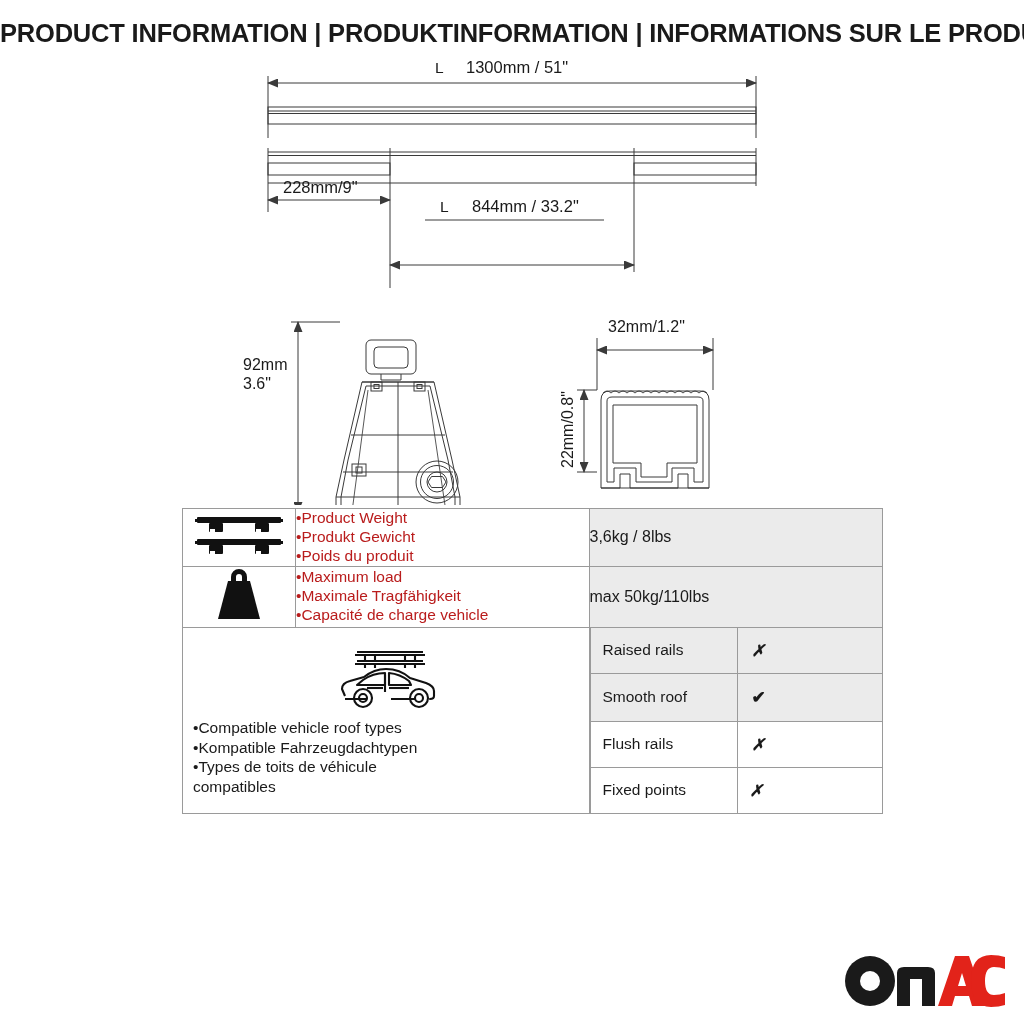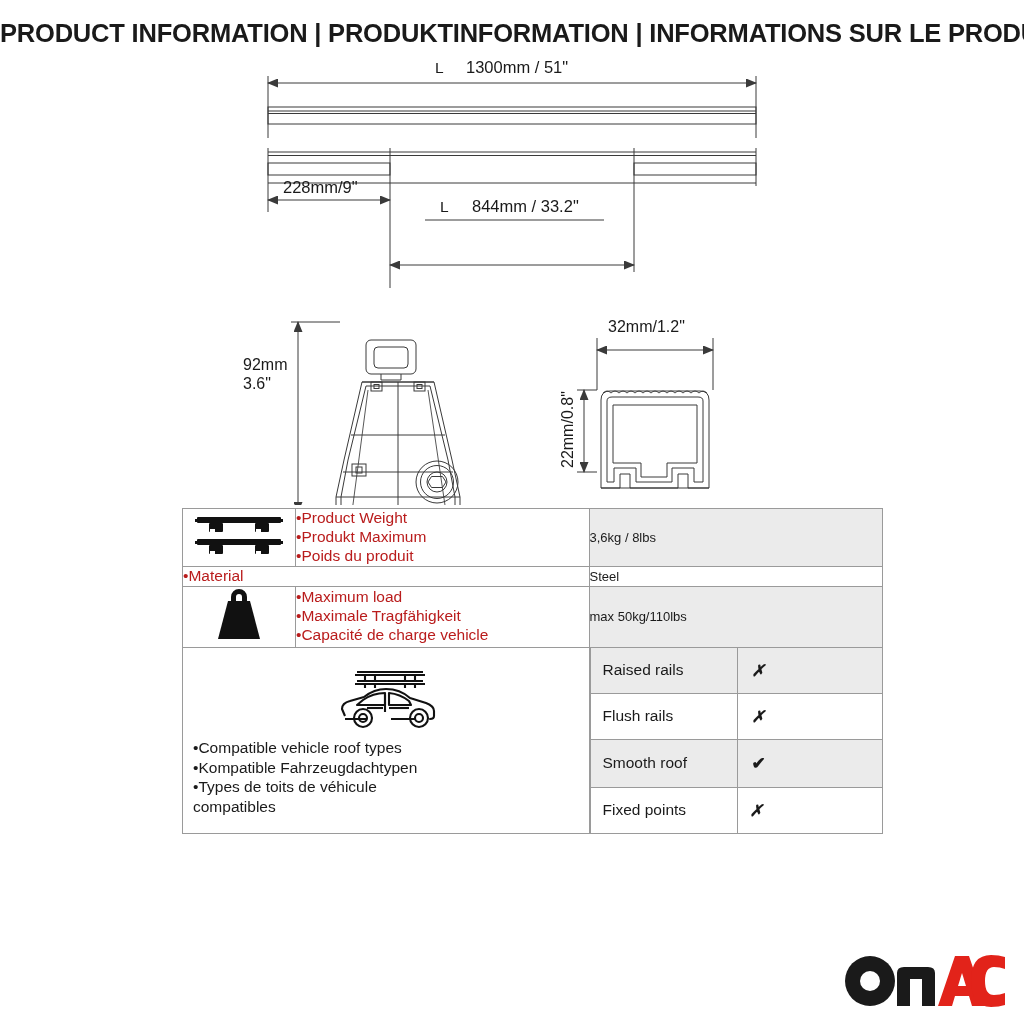--- a/index.html
+++ b/index.html
@@ -49,21 +49,21 @@
     padding:6px 2px;
   }
   .cell-label{
     font-size:15.5px;
     line-height:1.22;
     padding:8px 4px 8px 10px;
     color:#b91c1c;
     white-space:nowrap;
   }
   .cell-value{
-    font-size:13px;
+    font-size:16px;
     padding:10px 0 10px 16px;
     color:#1a1a1a;
   }
   .lbl-line{display:block;}
 
   
   .roof-table{
     width:100%;
     border-collapse:collapse;
     table-layout:fixed;
@@ -268,32 +268,26 @@
                 <rect x="16" y="34" width="14" height="9" rx="1"></rect>
                 <rect x="62" y="34" width="14" height="9" rx="1"></rect>
                 <rect x="17" y="40" width="5" height="4" fill="#fff"></rect>
                 <rect x="63" y="40" width="5" height="4" fill="#fff"></rect>
               </g>
             </svg>
           </span>
         </td>
         <td class="cell-label">
           <span class="lbl-line">•Product Weight</span>
-          <span class="lbl-line">•Produkt Maximum</span>
+          <span class="lbl-line">•Produkt Gewicht</span>
           <span class="lbl-line">•Poids du produit</span>
         </td>
         <td class="cell-value shade">3,6kg / 8lbs</td>
       </tr>
 
-      <tr>
-        <td class="cell-label" colspan="2">
-          <span class="lbl-line">•Material</span>
-        </td>
-        <td class="cell-value">Steel</td>
-      </tr>
 
       <tr>
         <td class="cell-icon">
           <span>
             <svg width="52" height="56" viewBox="0 0 52 56" xmlns="http://www.w3.org/2000/svg">
               <g fill="#111">
                 <path d="M26,2 a8,8 0 0 1 8,8 v4 h-5 v-4 a3,3 0 0 0 -6,0 v4 h-5 v-4 a8,8 0 0 1 8,-8 z"></path>
                 <path d="M15,14 L37,14 L47,52 L5,52 Z"></path>
               </g>
             </svg>
@@ -348,29 +342,29 @@
         <td class="roof-cell">
           <table class="roof-table">
             <tbody>
               <tr class="shade">
                 <td class="rt-name shade">Raised rails</td>
                 <td class="rt-mark shade">
                   <span class="mark-x">✗</span>
                 </td>
               </tr>
               <tr>
+                <td class="rt-name shade">Smooth roof</td>
+                <td class="rt-mark shade">
+                  <span class="mark-check">✔</span>
+                </td>
+              </tr>
+              <tr>
                 <td class="rt-name">Flush rails</td>
                 <td class="rt-mark">
                   <span class="mark-x">✗</span>
-                </td>
-              </tr>
-              <tr>
-                <td class="rt-name shade">Smooth roof</td>
-                <td class="rt-mark shade">
-                  <span class="mark-check">✔</span>
                 </td>
               </tr>
               <tr>
                 <td class="rt-name">Fixed points</td>
                 <td class="rt-mark">
                   <span class="mark-x">✗</span>
                 </td>
               </tr>
             </tbody>
           </table>

